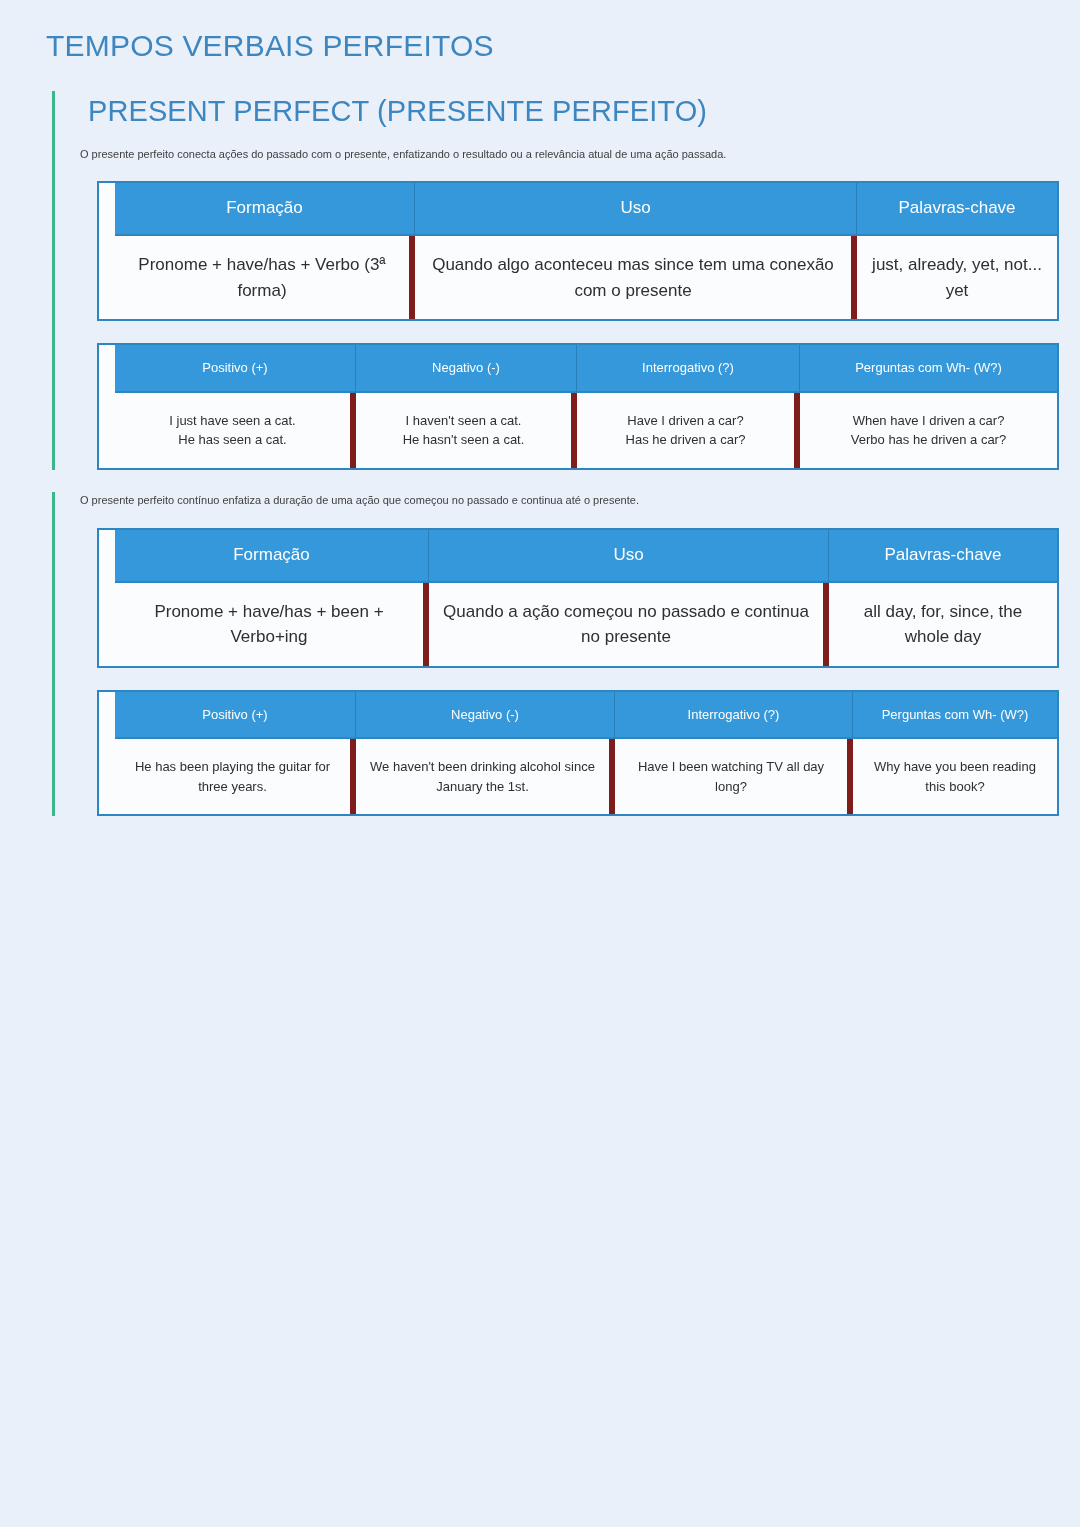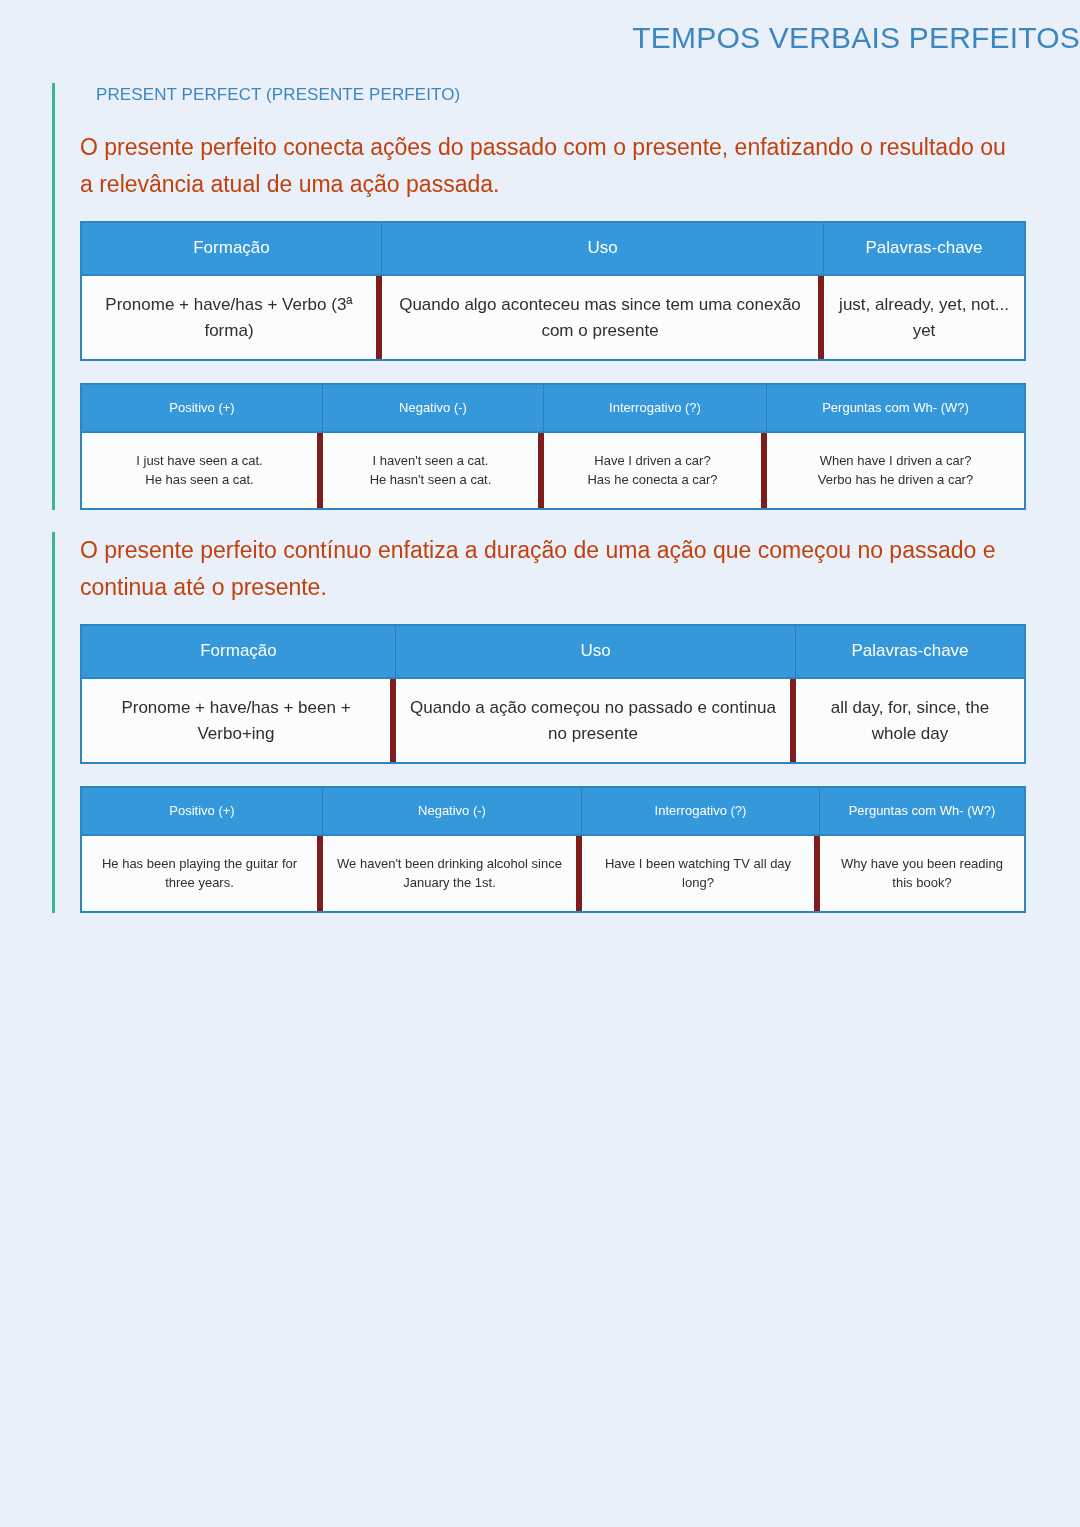--- a/index.html
+++ b/index.html
@@ -21,24 +21,23 @@
     min-height: 1527px;
     box-sizing: border-box;
     padding: 0;
   }
   
   .page-title {
     font-size: 30px;
     color: #3d86c0;
     font-weight: normal;
     letter-spacing: 0.2px;
-    margin: 0;
+    margin: 8px;
     padding: 18px 0 0 38px;
     line-height: 1.3;
-    text-align: right;
   }
   
   .sections {
     margin-top: 26px;
   }
   .section {
     position: relative;
     padding-left: 28px;
     margin-left: 52px;
     margin-bottom: 8px;
@@ -46,44 +45,45 @@
   .section::before {
     content: "";
     position: absolute;
     left: 0;
     top: 0;
     bottom: 0;
     width: 3px;
     background: #3cb68b;
   }
   .section-title {
-    font-size: 17px;
+    font-size: 29px;
     font-weight: normal;
     color: #3d86c0;
-    margin: 16px;
+    margin: 8px;
     padding: 0 0 6px 0;
     line-height: 1.4;
     letter-spacing: 0.1px;
   }
   .section-desc {
-    font-size: 23px;
+    font-size: 11px;
     line-height: 1.62;
-    color: #c2410c;
+    color: #404040;
     margin: 6px 0 18px 0;
     max-width: 935px;
   }
   
   .grid-table {
     border-collapse: separate;
     border-spacing: 0;
     width: 942px;
-    margin: 0 0 22px 0;
+    margin: 0 0 22px 17px;
     table-layout: fixed;
     border: 2px solid #2e86c1;
     background: #fbfcfd;
+    padding-left: 16px;
   }
   .grid-table th {
     background: #3498db;
     color: #ffffff;
     font-weight: normal;
     font-size: 17px;
     line-height: 1.35;
     text-align: center;
     padding: 14px 10px;
     border-right: 1px solid #2a7fb8;
@@ -190,21 +190,21 @@
             <td>
               <span class="cell-line">I just have seen a cat.</span>
               <span class="cell-line">He has seen a cat.</span>
             </td>
             <td>
               <span class="cell-line">I haven't seen a cat.</span>
               <span class="cell-line">He hasn't seen a cat.</span>
             </td>
             <td>
               <span class="cell-line">Have I driven a car?</span>
-              <span class="cell-line">Has he conecta a car?</span>
+              <span class="cell-line">Has he driven a car?</span>
             </td>
             <td>
               <span class="cell-line">When have I driven a car?</span>
               <span class="cell-line">Verbo has he driven a car?</span>
             </td>
           </tr>
         </tbody>
       </table>
 
     </div>

